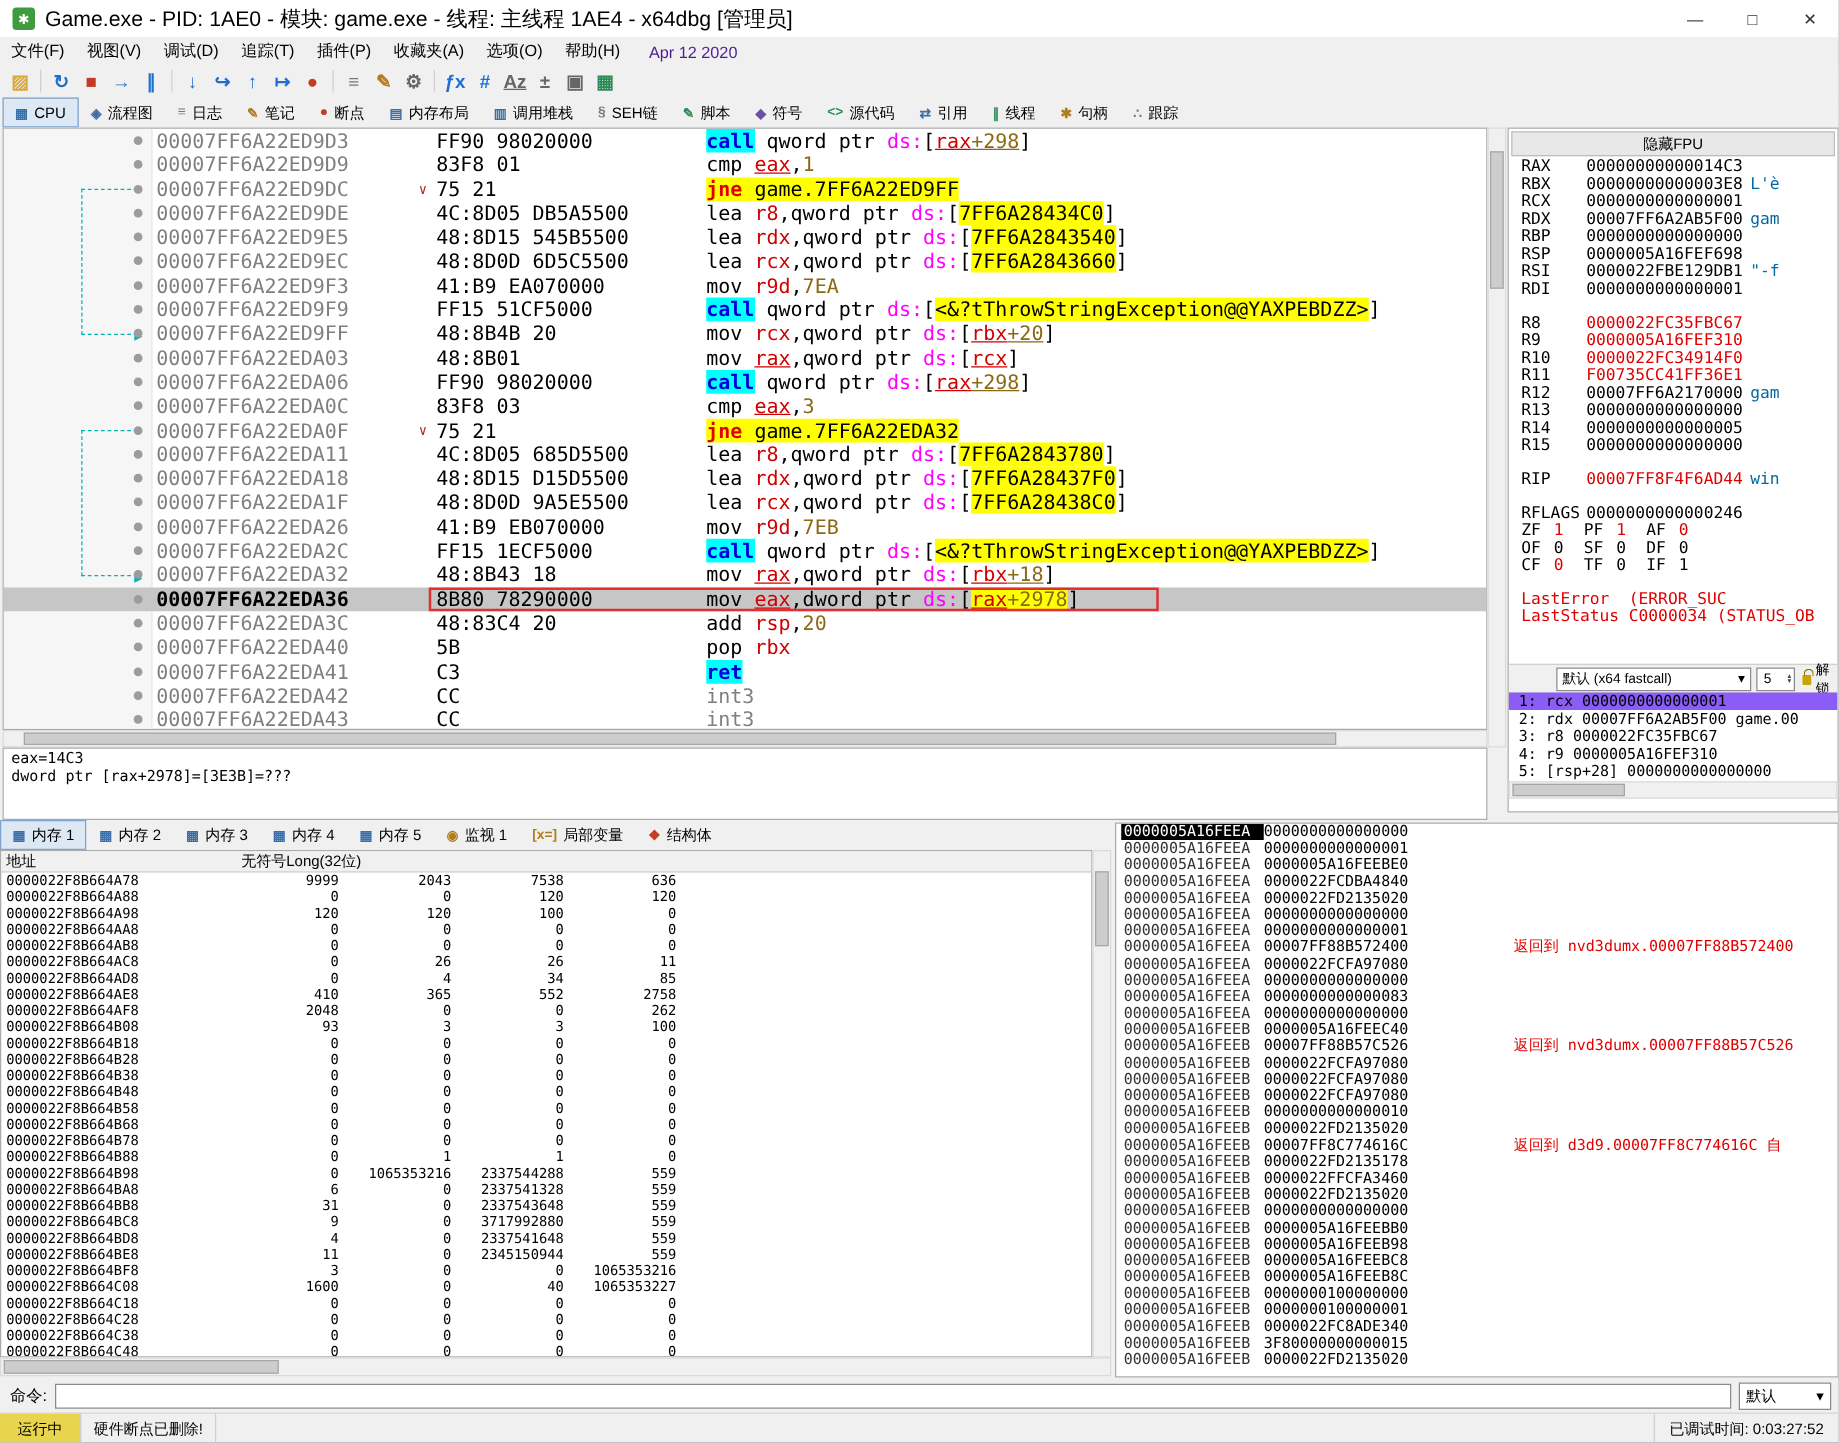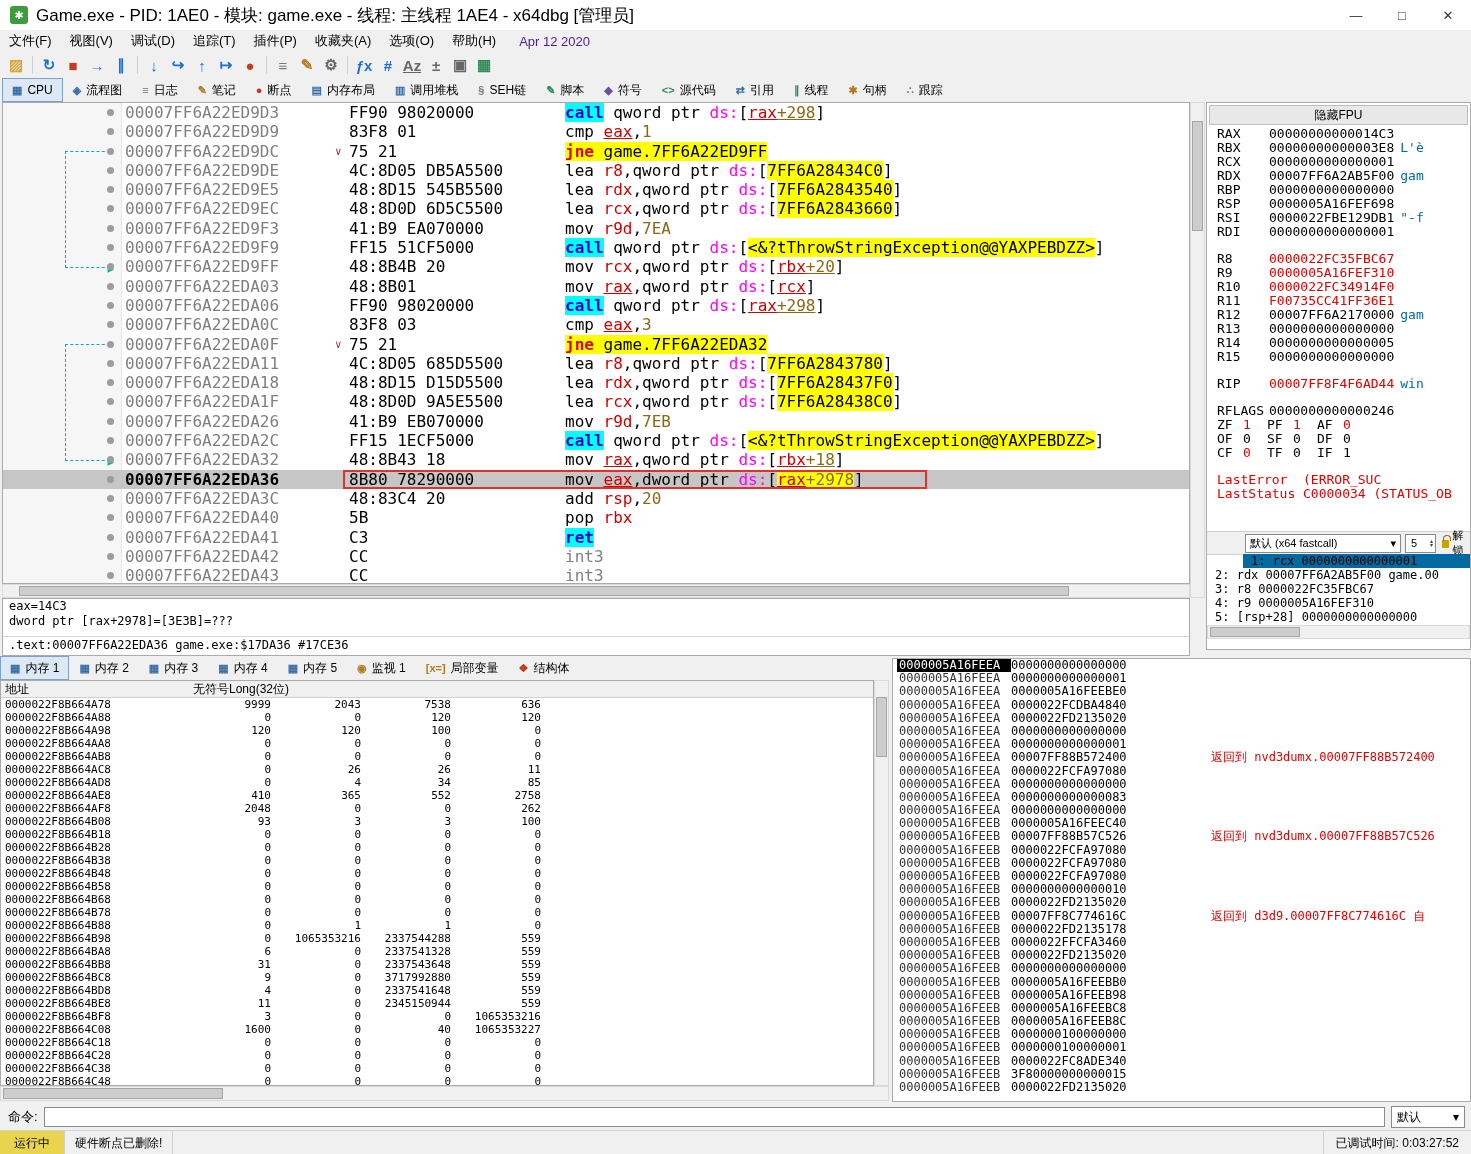--- a/index.html
+++ b/index.html
@@ -95,21 +95,21 @@
   .ccspin{width:34px;height:17px;line-height:17px;background:#FFF;border:1px solid #8A8A8A;font-size:11px;
           padding:0 2px 0 5px;display:flex;justify-content:space-between;}
   .spins{display:inline-flex;flex-direction:column;font-size:6px;line-height:4.5px;justify-content:center;color:#444;}
   .cclock{display:flex;align-items:center;font-size:11px;}
   .lockicon{position:relative;display:inline-block;width:10px;height:8px;background:#C8A400;
             margin:2px 4px 0 2px;border-radius:1px;}
   .lockicon::before{content:"";position:absolute;left:1px;top:-5px;width:6px;height:5px;
             border:1.5px solid #8A7000;border-bottom:none;border-radius:4px 4px 0 0;}
   #arg-list{position:absolute;left:0;top:451px;right:0;font-family:"DejaVu Sans Mono",monospace;font-size:12px;}
   .arow{height:14px;line-height:14px;padding-left:8px;white-space:nowrap;overflow:hidden;}
-  .arow.sel{background:#0369a1;margin-left:36px;}
+  .arow.sel{background:#8b5cf6;}
   #cc-hscroll{left:1207px;top:625px;width:263px;height:14px;}
 
   
   #infobox{position:absolute;left:2px;top:598px;width:1188px;height:58px;background:#FFF;
            border:1px solid #ABABAB;box-sizing:border-box;}
   .infoline{height:15px;line-height:15px;padding-left:6px;font-size:12px;}
   #infoaddr{position:absolute;left:0;bottom:2px;right:0;height:16px;line-height:16px;padding-left:6px;
             font-size:12px;border-top:1px solid #D8D8D8;}
 
   
@@ -408,21 +408,20 @@
         <div class="arow">5: [rsp+28] 0000000000000000</div>
       </div>
   </div>
   <div id="cc-hscroll" class="sb">
     <div class="thumb" style="top:1px;bottom:1px;left:2px;width:90px;"></div>
   </div>
 
   <div id="infobox">
     <div class="infoline mono">eax=14C3</div>
     <div class="infoline mono">dword ptr [rax+2978]=[3E3B]=???</div>
-    <div id="infoaddr" class="mono">.text:00007FF6A22EDA36 game.exe:$17DA36 #17CE36</div>
   </div>
 
   <div id="btabs">
       <div class="tab active">
         <span class="tabicon" style="color: rgb(58, 110, 165);">▦</span>
         <span class="tablabel">内存 1</span>
       </div>
       <div class="tab">
         <span class="tabicon" style="color: rgb(58, 110, 165);">▦</span>
         <span class="tablabel">内存 2</span>

